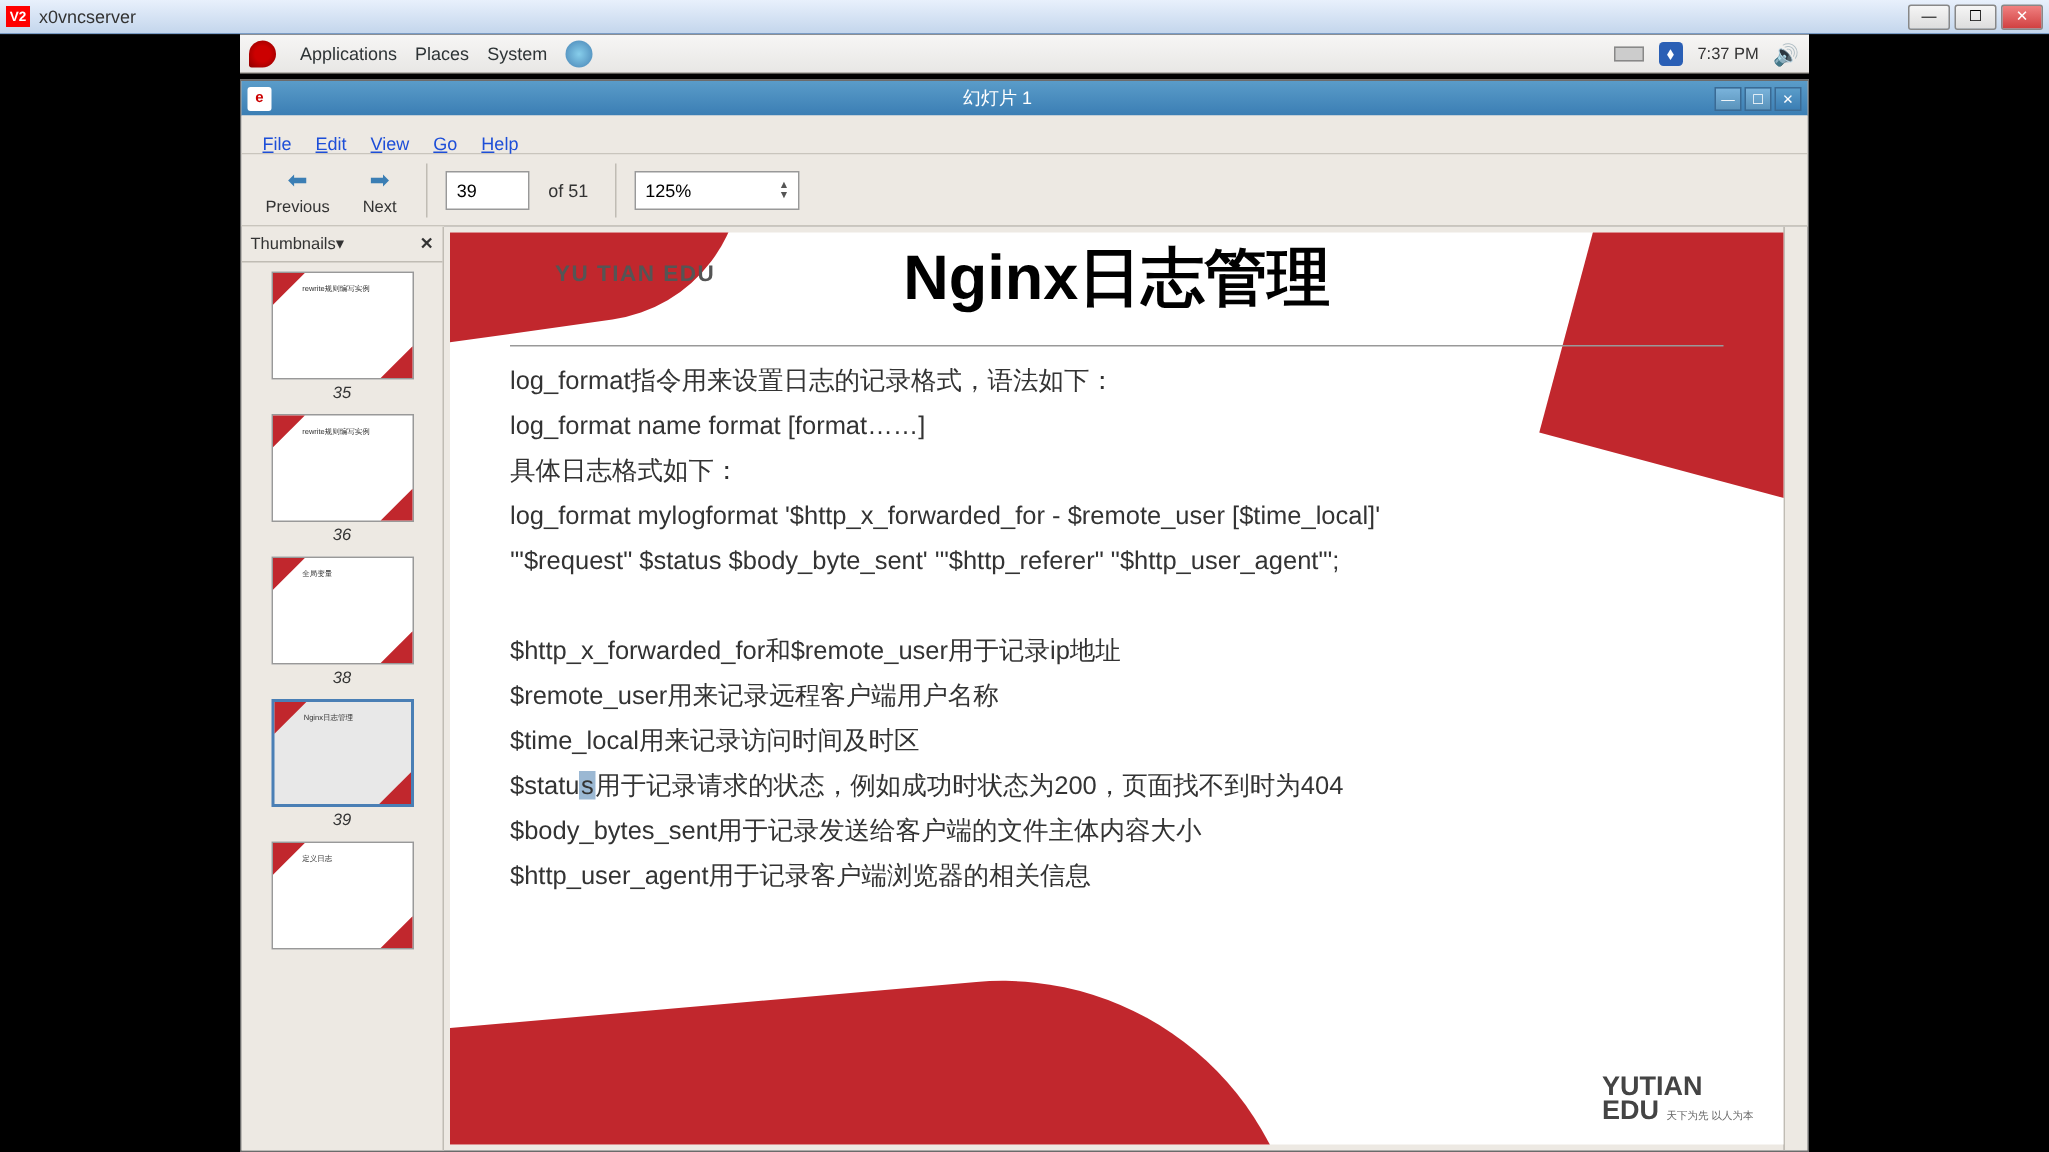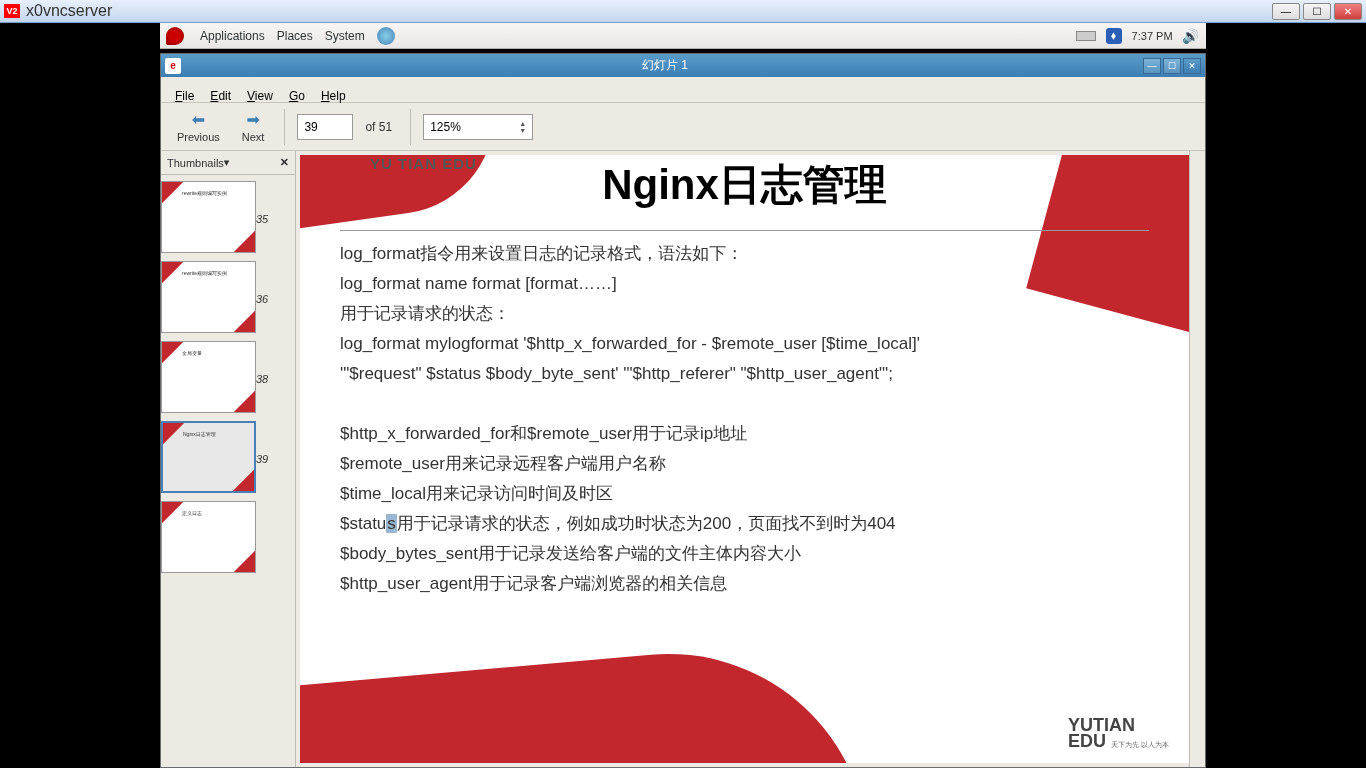--- a/index.html
+++ b/index.html
@@ -1,19 +1,19 @@
 <!DOCTYPE html>
 <html><head>
 <meta charset="utf-8">
 <style>
 * { margin: 0; padding: 0; box-sizing: border-box; }
 body { font-family: sans-serif; width: 1366px; height: 768px; overflow: hidden; background: #000; position: relative; }
 .vnc-titlebar { height: 23px; background: linear-gradient(#e8f0fc, #c4d6ec); display: flex; align-items: center; padding: 0 4px; border-bottom: 1px solid #7a9cc6; }
 .vnc-icon { width: 16px; height: 14px; background: #ff0000; color: #fff; font-size: 9px; font-weight: bold; display: flex; align-items: center; justify-content: center; margin-right: 6px; }
-.vnc-title { font-size: 16px; color: #333; flex: 1; }
+.vnc-title { font-size: 12px; color: #333; flex: 1; }
 .win-controls { display: flex; gap: 3px; }
 .win-btn { width: 28px; height: 17px; background: linear-gradient(#f5f5f5,#ddd); border: 1px solid #888; border-radius: 2px; font-size: 10px; display: flex; align-items: center; justify-content: center; cursor: pointer; }
 .win-close { background: linear-gradient(#f08080,#d04040); color: #fff; }
 .desktop { position: absolute; top: 23px; left: 0; right: 0; bottom: 0; background: #000; display: flex; }
 .black-side { width: 160px; background: #000; }
 .gnome-panel { height: 26px; background: linear-gradient(#f7f6f5,#e8e7e5); border-bottom: 1px solid #b5b2ac; display: flex; align-items: center; padding: 0 6px; gap: 12px; }
 .gnome-item { font-size: 12px; color: #2e3436; cursor: pointer; }
 .rhat { width: 18px; height: 18px; background: radial-gradient(circle,#cc0000 40%,#8b0000); border-radius: 50% 50% 50% 10%; margin-right: 4px; }
 .globe { width: 18px; height: 18px; background: radial-gradient(circle,#87ceeb,#4682b4); border-radius: 50%; }
 .panel-right { margin-left: auto; display: flex; align-items: center; gap: 10px; font-size: 11px; color: #333; }
@@ -22,52 +22,52 @@
 .battery { width: 20px; height: 10px; border: 1px solid #888; background: #ccc; }
 .center-col { flex: 1; display: flex; flex-direction: column; }
 .app-window { flex: 1; display: flex; flex-direction: column; background: #ede9e3; border: 1px solid #6b6b6b; margin-top: 4px; }
 .app-titlebar { height: 23px; background: linear-gradient(#5a9cc9,#3b7eb4); display: flex; align-items: center; padding: 0 4px; color: #fff; font-size: 12px; }
 .app-icon { width: 16px; height: 16px; background: #fff; margin-right: 6px; border-radius: 2px; display: flex; align-items: center; justify-content: center; color: #c00; font-size: 10px; font-weight: bold; }
 .app-title { flex: 1; text-align: center; }
 .app-wc { display: flex; gap: 2px; }
 .app-wb { width: 18px; height: 16px; background: linear-gradient(#7ab3db,#5a93bb); border: 1px solid #3a6a94; color: #fff; font-size: 9px; display: flex; align-items: center; justify-content: center; cursor: pointer; }
 .app-wb.close { background: linear-gradient(#5a9cc9,#3b7eb4); }
 .menubar { height: 26px; background: #ede9e3; display: flex; align-items: center; padding: 0 8px; gap: 4px; border-bottom: 1px solid #c9c5bd; }
-.menu-item { font-size: 12px; color: #000000; padding: 2px 6px; cursor: pointer; margin-top: 13px; }
+.menu-item { font-size: 12px; color: #1d4ed8; padding: 2px 6px; cursor: pointer; margin-top: 13px; }
 .menu-item u { text-decoration: underline; }
 .toolbar { height: 48px; background: #ede9e3; display: flex; align-items: center; padding: 0 8px; gap: 6px; border-bottom: 1px solid #c9c5bd; }
 .tool-btn { display: flex; flex-direction: column; align-items: center; gap: 2px; padding: 2px 8px; cursor: pointer; font-size: 11px; color: #333; }
 .tool-btn .arrow { font-size: 16px; color: #3b7eb4; }
 .vsep { width: 1px; height: 36px; background: #c0bcb4; margin: 0 6px; }
 .page-input { width: 56px; height: 26px; border: 1px solid #999; background: #fff; padding: 0 6px; font-size: 12px; }
 .of-label { font-size: 12px; color: #333; margin: 0 6px; }
 .zoom-select { height: 26px; width: 110px; border: 1px solid #999; background: #fff; display: flex; align-items: center; justify-content: space-between; padding: 0 6px; font-size: 12px; cursor: pointer; }
 .zoom-select .spin { display: flex; flex-direction: column; font-size: 7px; line-height: 7px; color: #555; }
 .content-area { flex: 1; display: flex; overflow: hidden; }
 .thumbnails-panel { width: 135px; background: #ede9e3; border-right: 1px solid #c0bcb4; display: flex; flex-direction: column; justify-content: flex-end; }
 .thumb-header { height: 24px; display: flex; align-items: center; padding: 0 6px; font-size: 11px; color: #333; border-bottom: 1px solid #c0bcb4; }
 .thumb-header .close { margin-left: auto; cursor: pointer; font-weight: bold; }
 .thumb-list { flex: 1; overflow-y: auto; padding: 6px 0; }
-.thumb-item { display: flex; flex-direction: row; align-items: center; margin-bottom: 8px; }
+.thumb-item { display: flex; flex-direction: column; align-items: center; margin-bottom: 8px; }
 .thumb-img { width: 95px; height: 72px; background: #fff; border: 1px solid #999; position: relative; overflow: hidden; cursor: pointer; }
 .thumb-img.selected { border: 2px solid #4a7fb5; background: #e8e8e8; }
 .thumb-corner { position: absolute; width: 30px; height: 30px; background: #c1272d; }
 .thumb-corner.tl { top: -15px; left: -15px; transform: rotate(45deg); }
 .thumb-corner.br { bottom: -15px; right: -15px; transform: rotate(45deg); }
 .thumb-text { position: absolute; top: 8px; left: 20px; right: 5px; font-size: 5px; color: #333; line-height: 6px; }
 .thumb-num { font-size: 11px; color: #333; margin-top: 3px; font-style: italic; }
 .slide-viewport { flex: 1; background: #888; overflow: auto; position: relative; display: flex; }
 .slide-scroll { flex: 1; background: #ede9e3; padding: 4px 0 4px 4px; display: flex; }
 .slide { background: #fff; flex: 1; position: relative; overflow: hidden; min-height: 590px; }
 .red-corner-tl { position: absolute; top: -60px; left: -20px; width: 220px; height: 120px; background: #c1272d; transform: rotate(-8deg); border-radius: 0 0 100px 0; }
 .red-corner-tr { position: absolute; top: -40px; right: -40px; width: 180px; height: 200px; background: #c1272d; transform: rotate(15deg); }
 .red-bottom { position: absolute; bottom: -100px; left: -40px; width: 600px; height: 200px; background: #c1272d; border-radius: 0 400px 0 0; transform: rotate(-5deg); }
 .logo-br { position: absolute; bottom: 10px; right: 20px; font-size: 18px; font-weight: bold; color: #444; line-height: 16px; }
 .logo-sub { font-size: 7px; font-weight: normal; color: #666; }
-.brand { position: absolute; top: 0; left: 70px; font-size: 15px; font-weight: bold; color: #555; letter-spacing: 1px; }
+.brand { position: absolute; top: 19px; left: 70px; font-size: 15px; font-weight: bold; color: #555; letter-spacing: 1px; }
 .slide-title { position: absolute; top: 2px; left: 0; right: 0; text-align: center; font-size: 42px; font-weight: bold; color: #000; }
 .slide-body { position: absolute; top: 75px; left: 40px; right: 40px; font-size: 17px; line-height: 30px; color: #333; }
 .slide-body hr { border: none; border-top: 1px solid #999; margin-bottom: 8px; }
 .slide-body .line { white-space: nowrap; }
 .cursor-mark { background: #9bb8d3; padding: 0 1px; }
 .vscroll { width: 16px; background: #ede9e3; border-left: 1px solid #c0bcb4; }
 </style>
 </head>
 <body>
 
@@ -195,21 +195,21 @@
               <div class="red-corner-tl"></div>
               <div class="red-corner-tr"></div>
               <div class="red-bottom"></div>
               <div class="brand">YU TIAN EDU</div>
               <div class="slide-title">Nginx日志管理</div>
               <div class="slide-body">
                 <hr>
                 <div id="slide-lines">
                     <div class="line">log_format指令用来设置日志的记录格式，语法如下：</div>
                     <div class="line"> log_format name format [format……]</div>
-                    <div class="line">   用于记录请求的状态：</div>
+                    <div class="line">   具体日志格式如下：</div>
                     <div class="line"> log_format mylogformat '$http_x_forwarded_for - $remote_user [$time_local]'</div>
                     <div class="line">'"$request" $status $body_byte_sent' '"$http_referer" "$http_user_agent"';</div>
                     <div class="line">&nbsp;</div>
                     <div class="line">$http_x_forwarded_for和$remote_user用于记录ip地址</div>
                     <div class="line">$remote_user用来记录远程客户端用户名称</div>
                     <div class="line">$time_local用来记录访问时间及时区</div>
                     <div class="line">$statu<span class="cursor-mark">s</span>用于记录请求的状态，例如成功时状态为200，页面找不到时为404</div>
                     <div class="line">$body_bytes_sent用于记录发送给客户端的文件主体内容大小</div>
                     <div class="line">$http_user_agent用于记录客户端浏览器的相关信息</div>
                   </div>

